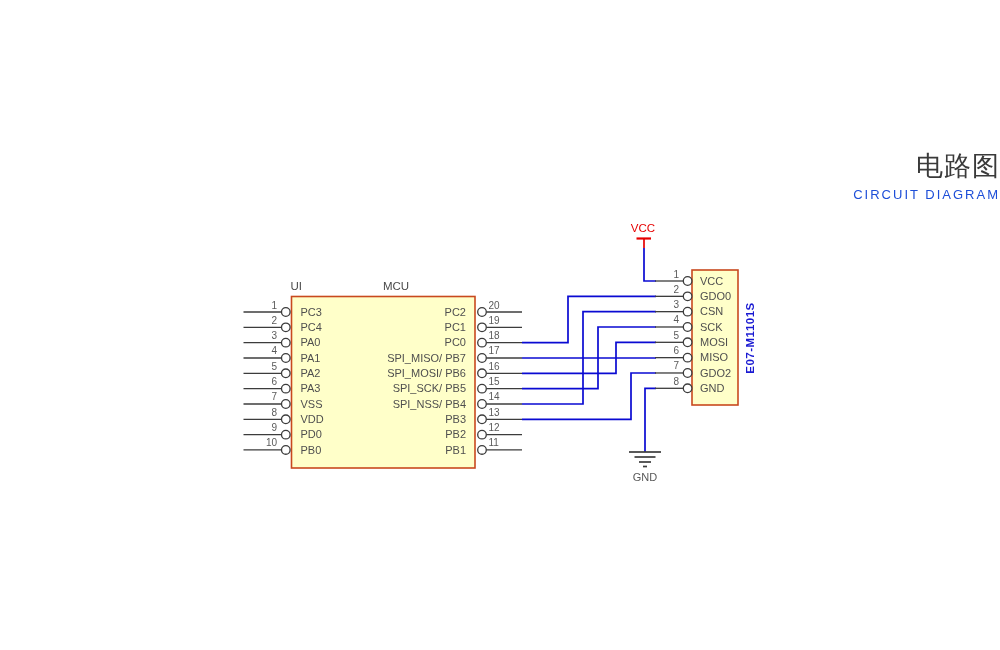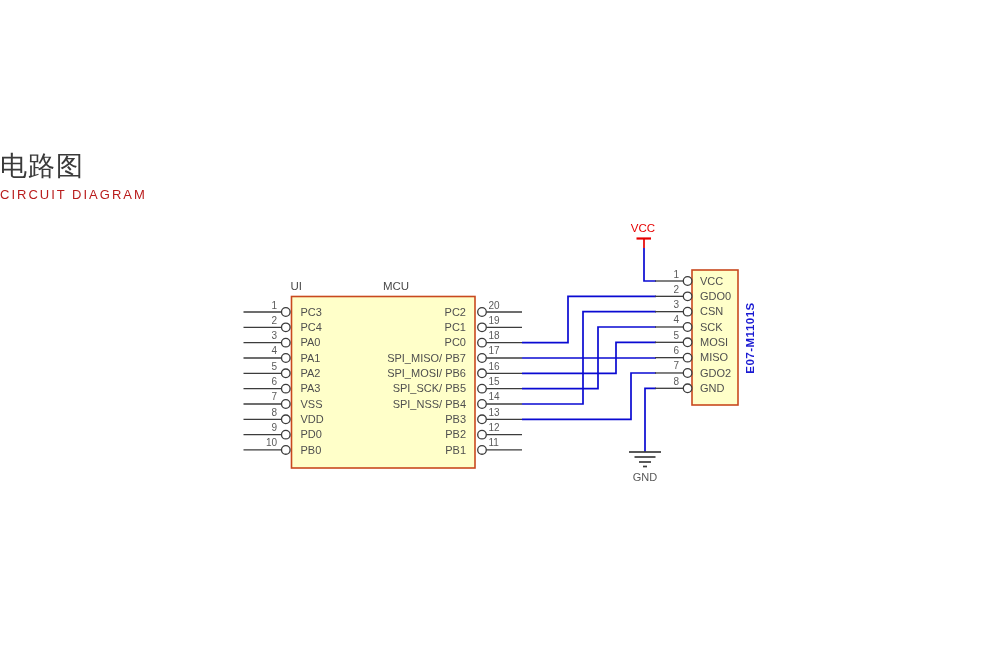--- a/index.html
+++ b/index.html
@@ -1,20 +1,20 @@
 <!DOCTYPE html>
 <html><head>
 <meta charset="utf-8">
 <style>
   html,body{margin:0;padding:0;background:#ffffff;}
   .page{position:relative;width:1000px;height:650px;background:#ffffff;overflow:hidden;
         font-family:"Liberation Sans",sans-serif;}
-  .header{position:absolute;left:0;top:148px;width:1000px;text-align:left;}
+  .header{position:absolute;left:0;top:148px;width:1000px;text-align:right;}
   .title{font-size:27px;color:#3a3a3a;letter-spacing:1px;}
-  .subtitle{margin-top:3px;font-size:13px;color:#b91c1c;letter-spacing:2px;}
+  .subtitle{margin-top:3px;font-size:13px;color:#1d4ed8;letter-spacing:2px;}
   svg{position:absolute;left:0;top:0;}
   text{font-family:"Liberation Sans",sans-serif;}
 </style>
 </head>
 <body>
 
 <div class="page">
   <div class="header">
     <div class="title">电路图</div>
     <div class="subtitle">CIRCUIT DIAGRAM</div>

